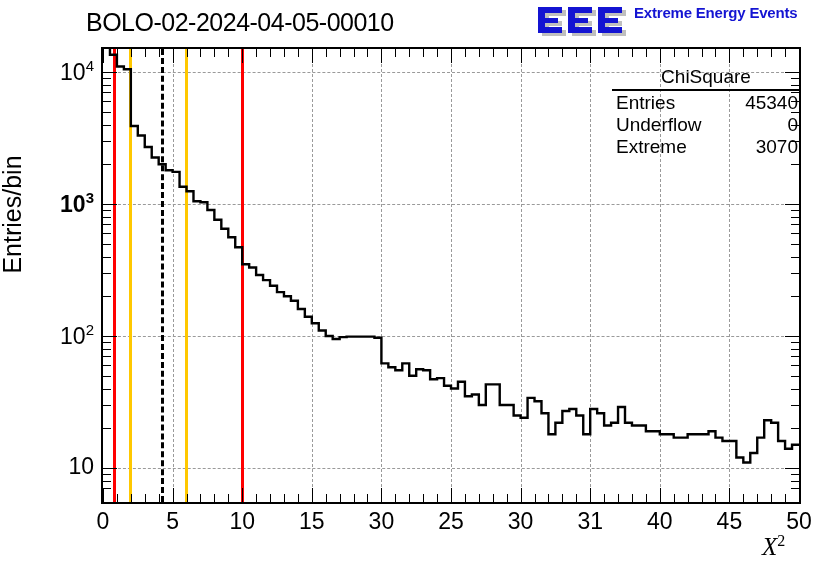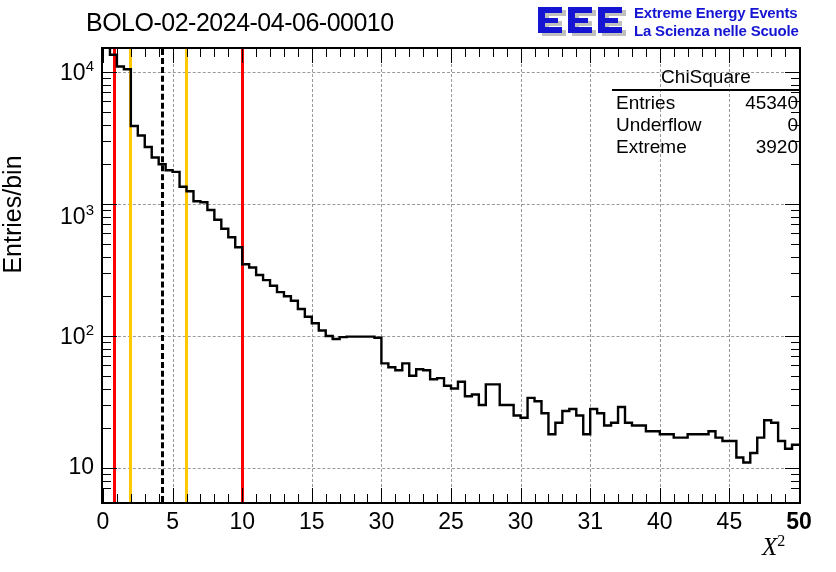--- a/index.html
+++ b/index.html
@@ -58,21 +58,21 @@
          font-size:19px;line-height:22px;}
   #stats-title{text-align:center;padding:0 0 1px 0;}
   #stats-rule{border-bottom:2px solid #000;margin:0 4px 1px 4px;}
   .srow{display:flex;justify-content:space-between;padding:0 6px 0 8px;}
   .srow .k{white-space:nowrap;}
   .srow .v{white-space:nowrap;}
 </style>
 </head>
 <body>
 
-<div id="title">BOLO-02-2024-04-06-00010</div>
+<div id="title">BOLO-02-2024-04-05-00010</div>
 
 <div id="logo">
   <svg id="logo-mark" viewBox="0 0 94 36" preserveAspectRatio="none">
 
     <g fill="#bfbfbf">
       <rect x="6" y="5" width="24" height="6"></rect>
       <rect x="6" y="5" width="7" height="26"></rect>
       <rect x="6" y="16" width="20" height="5"></rect>
       <rect x="6" y="25" width="24" height="6"></rect>
       <rect x="36" y="5" width="24" height="6"></rect>
@@ -95,21 +95,20 @@
       <rect x="32" y="13" width="20" height="5"></rect>
       <rect x="32" y="22" width="24" height="6"></rect>
       <rect x="62" y="2" width="24" height="6"></rect>
       <rect x="62" y="2" width="7" height="26"></rect>
       <rect x="62" y="13" width="20" height="5"></rect>
       <rect x="62" y="22" width="24" height="6"></rect>
     </g>
   </svg>
   <div id="logo-text">
     <div>Extreme Energy Events</div>
-    <div>La Scienza nelle Scuole</div>
   </div>
 </div>
 
 <div id="ytitle">Entries/bin</div>
 
 <div id="frame">
   <div id="plotclip">
     <div id="grid-layer">
         <div class="gridh" style="top: 23px;"></div>
         <div class="gridh" style="top: 155px;"></div>
@@ -306,41 +305,41 @@
     <div class="xlab" style="left: 73px;">0</div>
     <div class="xlab" style="left: 142.6px;">5</div>
     <div class="xlab" style="left: 212.2px;">10</div>
     <div class="xlab" style="left: 281.8px;">15</div>
     <div class="xlab" style="left: 351.4px;">30</div>
     <div class="xlab" style="left: 421px;">25</div>
     <div class="xlab" style="left: 490.6px;">30</div>
     <div class="xlab" style="left: 560.2px;">31</div>
     <div class="xlab" style="left: 629.8px;">40</div>
     <div class="xlab" style="left: 699.4px;">45</div>
-    <div class="xlab" style="left: 769px; font-weight: bold;">50</div>
+    <div class="xlab" style="left: 769px;">50</div>
   </div>
 <div id="ylabels">
     <div class="ylab" style="left: 24px; top: 57px;"><span>10</span><sup>4</sup></div>
-    <div class="ylab" style="left: 24px; top: 201px;"><span>10</span><sup>3</sup></div>
+    <div class="ylab" style="left: 24px; top: 189px; font-weight: bold;"><span>10</span><sup>3</sup></div>
     <div class="ylab" style="left: 24px; top: 321px;"><span>10</span><sup>2</sup></div>
     <div class="ylab" style="left: 24px; top: 453px;"><span>10</span></div>
   </div>
 
 <div id="xtitle"><span>X</span><sup>2</sup></div>
 
 <div id="stats">
   <div id="stats-title">ChiSquare</div>
   <div id="stats-rule"></div>
   <div id="stats-rows">
       <div class="srow">
         <span class="k">Entries</span>
         <span class="v">45340</span>
       </div>
       <div class="srow">
         <span class="k">Underflow</span>
         <span class="v">0</span>
       </div>
       <div class="srow">
         <span class="k">Extreme</span>
-        <span class="v">3920</span>
+        <span class="v">3070</span>
       </div>
     </div>
 </div>
 
 </body></html>

